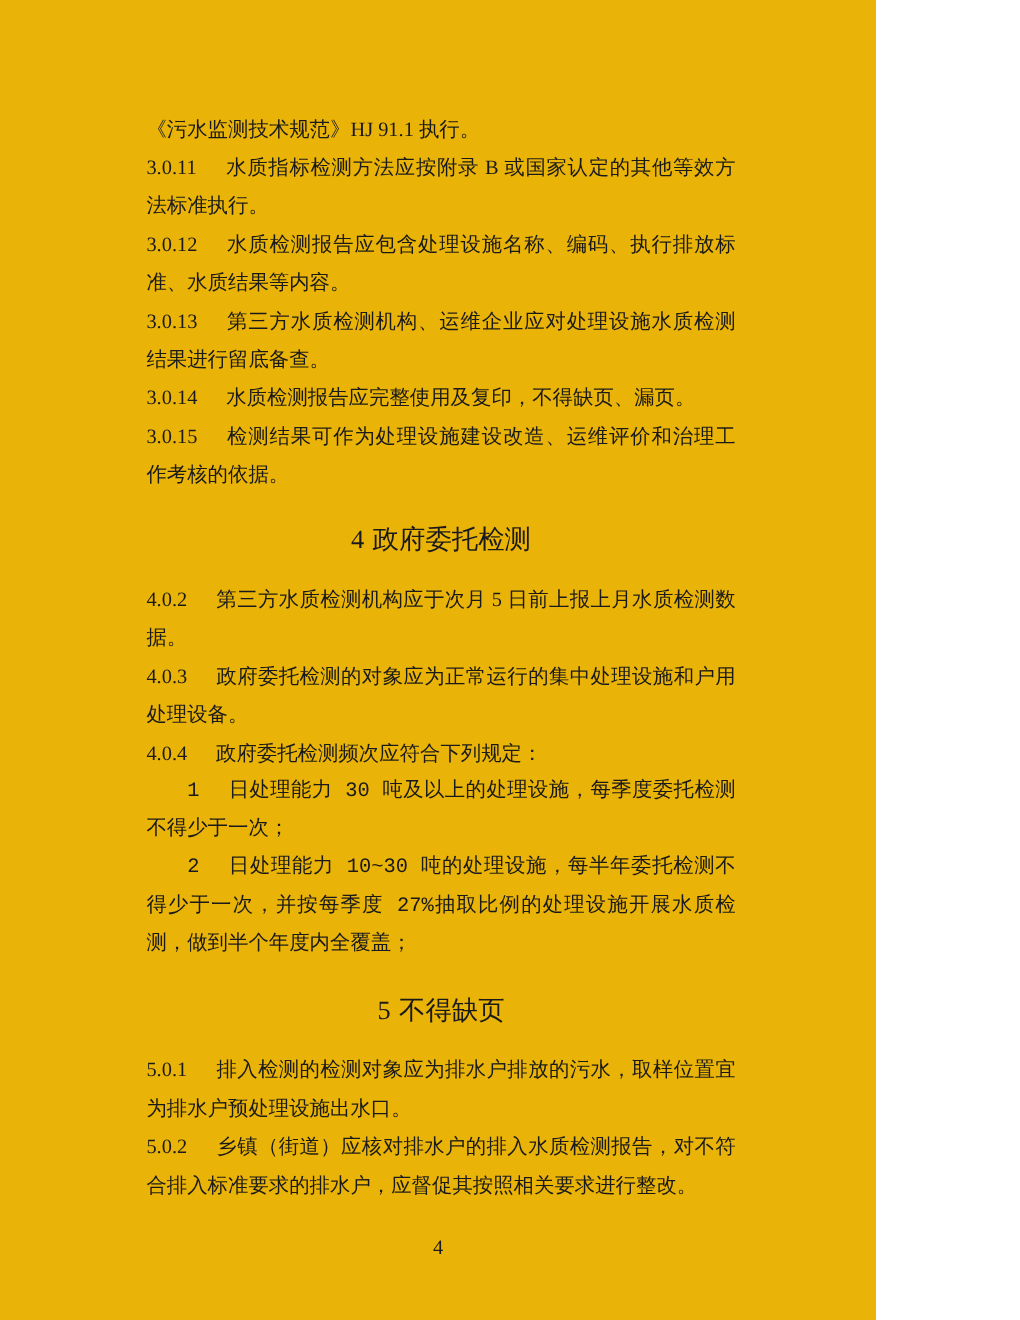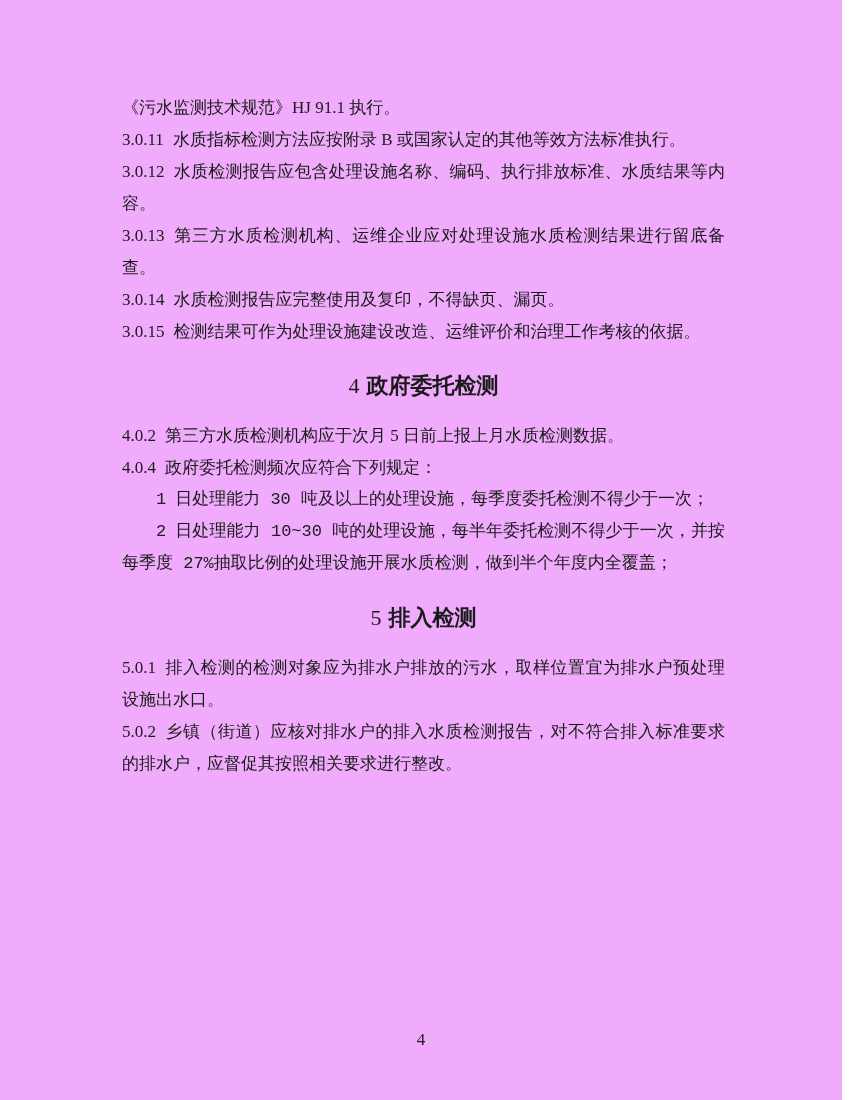--- a/index.html
+++ b/index.html
@@ -2,57 +2,57 @@
 <html><head>
 <meta charset="utf-8">
 <style>
   html, body {
     margin: 0;
     padding: 0;
     background: #ffffff;
   }
   .page {
     position: relative;
-    width: 842px;
+    width: 730px;
     height: 1100px;
-    background: #f0abfc;
+    background: #eab308;
     color: #1a1a1a;
     font-family: "Liberation Serif", "DejaVu Serif", serif;
     box-sizing: border-box;
     padding: 92px 117px 0 122px;
     overflow: hidden;
   }
   .content p {
     margin: 0;
     font-size: 17px;
     line-height: 32px;
     text-align: justify;
   }
   .clause-num {
-    margin-right: 9px;
+    margin-right: 24px;
     white-space: nowrap;
   }
   .sub-para {
     text-indent: 2em;
     font-family: Liberation Mono, monospace;
   }
   .section-heading {
     margin: 20px 0 16px 0;
     text-align: center;
     font-size: 22px;
     line-height: 36px;
     font-weight: 400;
   }
   .heading-num {
     font-family: "Liberation Serif", "DejaVu Serif", serif;
     font-weight: 400;
   }
   .heading-title {
     font-family: "Liberation Sans", "DejaVu Sans", sans-serif;
-    font-weight: 700;
+    font-weight: 400;
     margin-left: 7px;
   }
   .page-footer {
     position: absolute;
     top: 1026px;
     left: 0;
     width: 100%;
     text-align: center;
     font-size: 17px;
     line-height: 28px;
@@ -74,29 +74,30 @@
 
     <p><span class="clause-num">3.0.14</span><span>水质检测报告应完整使用及复印，不得缺页、漏页。</span></p>
 
     <p><span class="clause-num">3.0.15</span><span>检测结果可作为处理设施建设改造、运维评价和治理工作考核的依据。</span></p>
 
     <h2 class="section-heading"><span class="heading-num">4</span><span class="heading-title">政府委托检测</span></h2>
 
 
     <p><span class="clause-num">4.0.2</span><span>第三方水质检测机构应于次月 5 日前上报上月水质检测数据。</span></p>
 
+    <p><span class="clause-num">4.0.3</span><span>政府委托检测的对象应为正常运行的集中处理设施和户用处理设备。</span></p>
 
     <p><span class="clause-num">4.0.4</span><span>政府委托检测频次应符合下列规定：</span></p>
 
     <p class="sub-para"><span class="clause-num">1</span><span>日处理能力 30 吨及以上的处理设施，每季度委托检测不得少于一次；</span></p>
 
     <p class="sub-para"><span class="clause-num">2</span><span>日处理能力 10~30 吨的处理设施，每半年委托检测不得少于一次，并按每季度 27%抽取比例的处理设施开展水质检测，做到半个年度内全覆盖；</span></p>
 
 
-    <h2 class="section-heading"><span class="heading-num">5</span><span class="heading-title">排入检测</span></h2>
+    <h2 class="section-heading"><span class="heading-num">5</span><span class="heading-title">不得缺页</span></h2>
 
     <p><span class="clause-num">5.0.1</span><span>排入检测的检测对象应为排水户排放的污水，取样位置宜为排水户预处理设施出水口。</span></p>
 
     <p><span class="clause-num">5.0.2</span><span>乡镇（街道）应核对排水户的排入水质检测报告，对不符合排入标准要求的排水户，应督促其按照相关要求进行整改。</span></p>
 
 
   </div>
 
   <div class="page-footer">4</div>
 </div>

